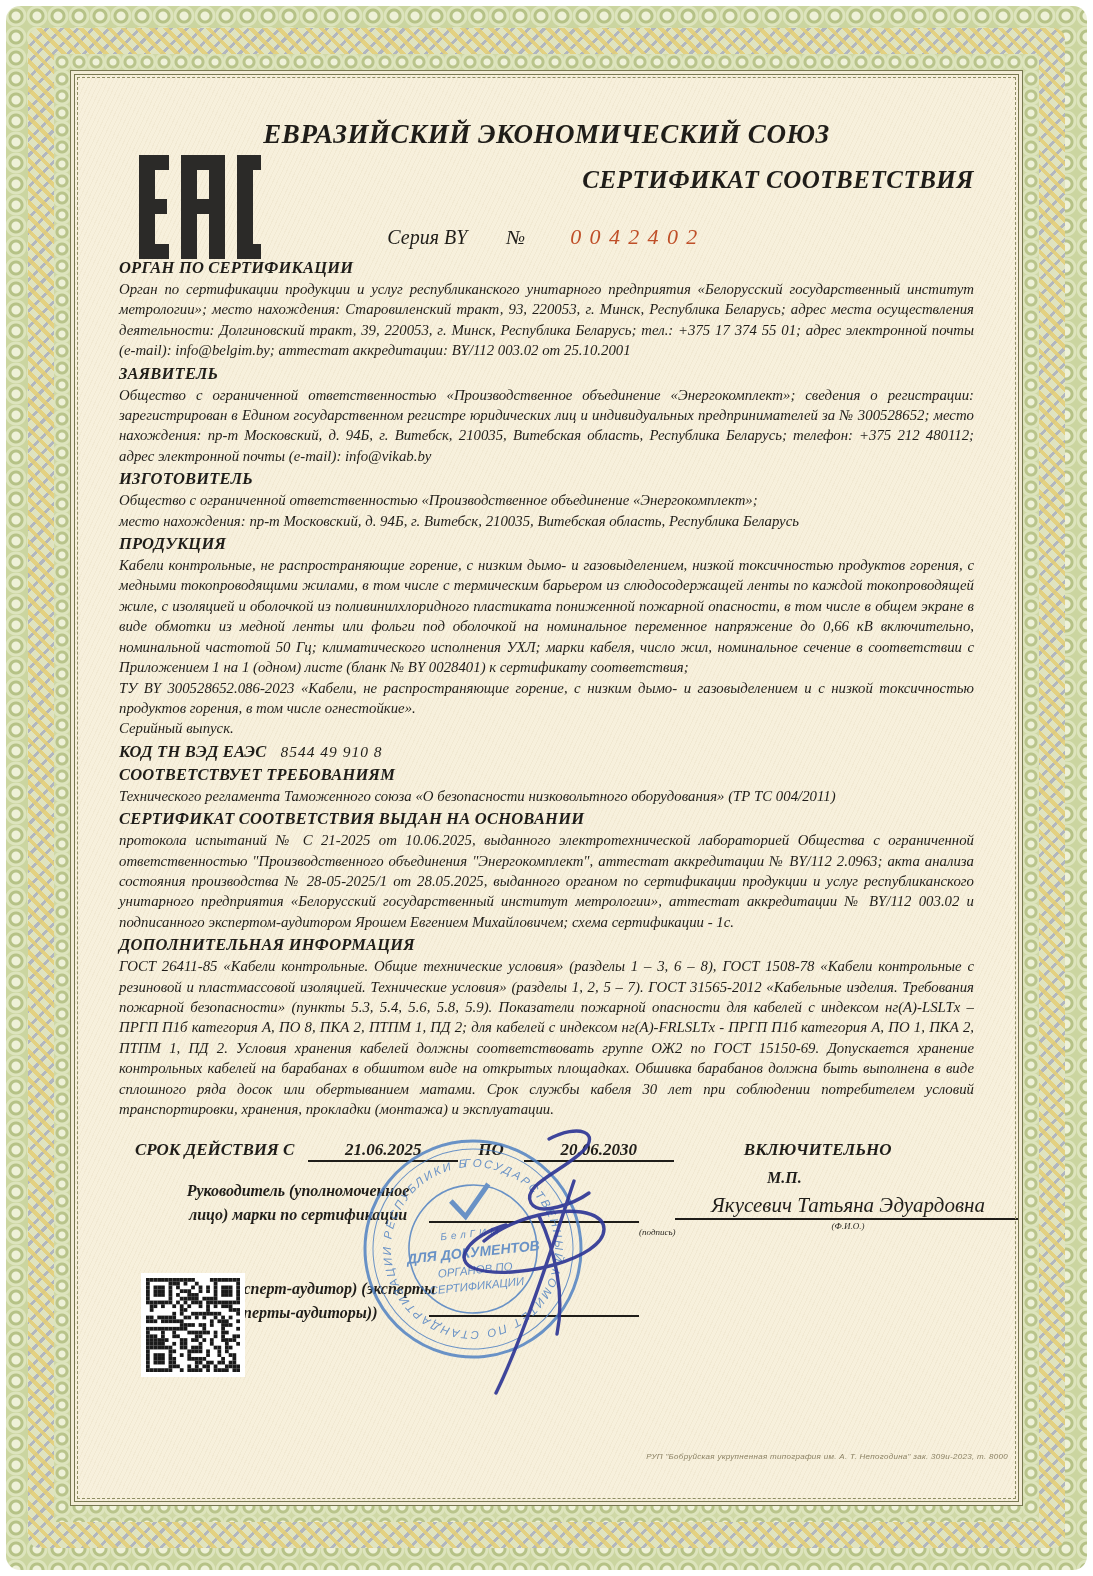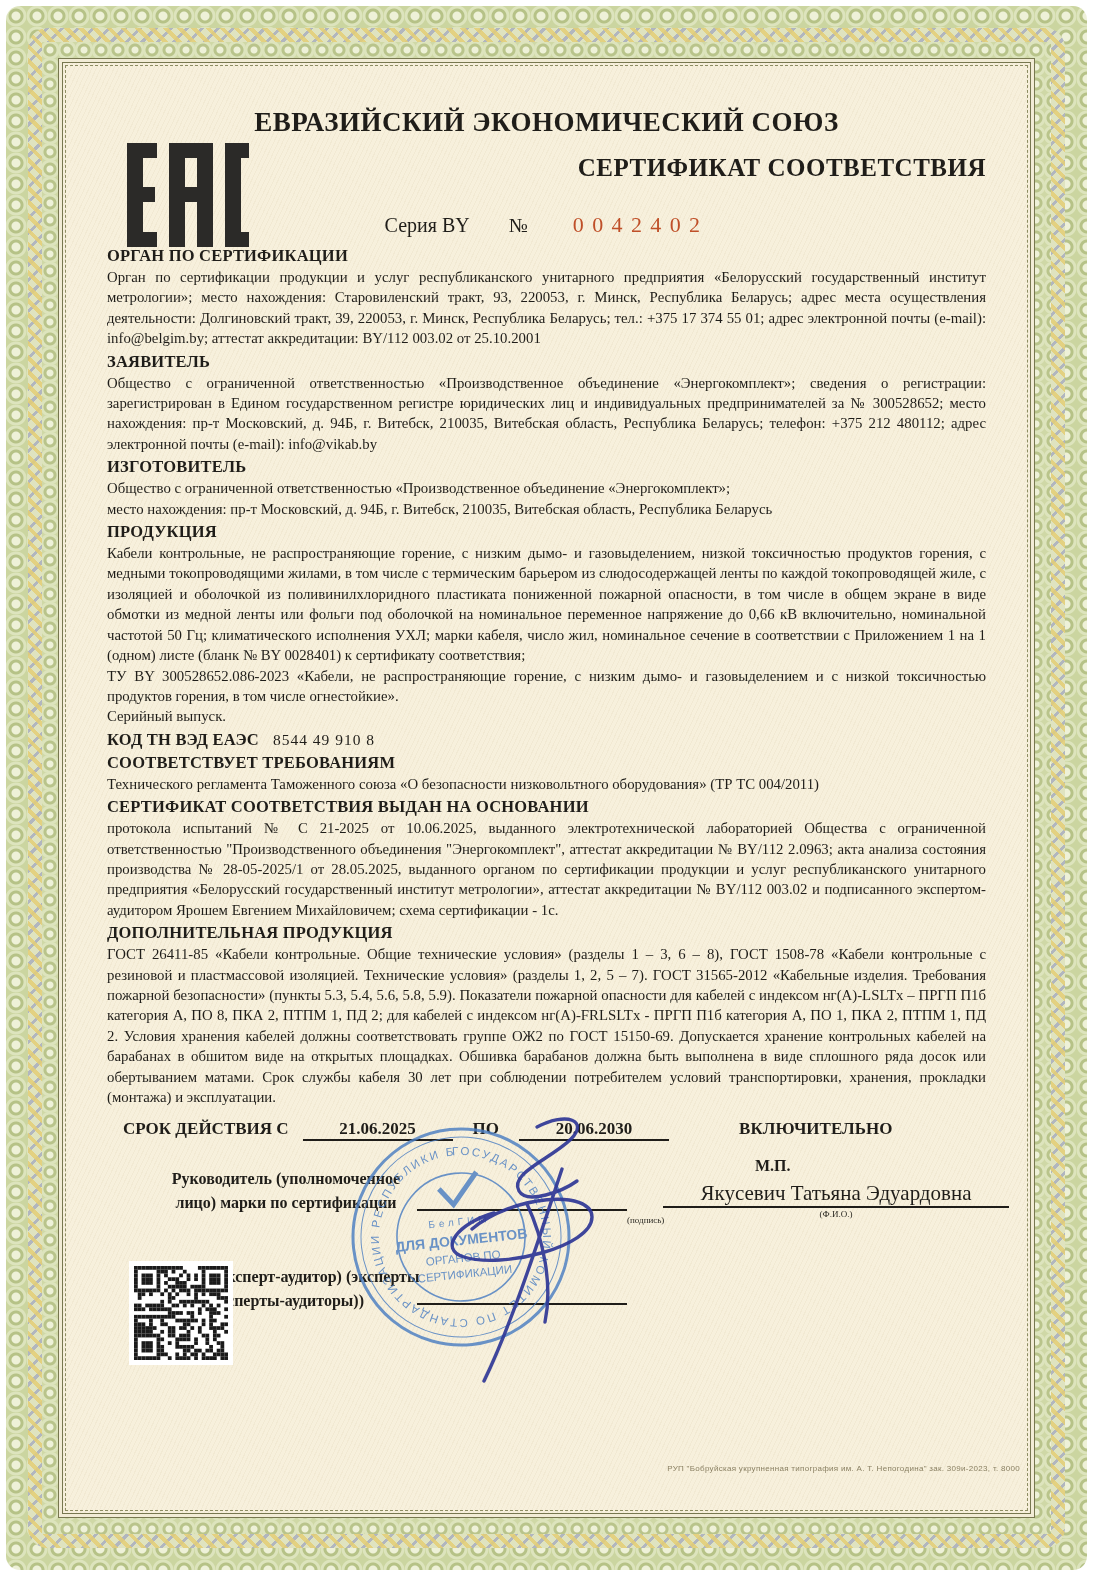--- a/index.html
+++ b/index.html
@@ -6,26 +6,26 @@
   *{box-sizing:border-box;}
   .page{position:relative;width:1093px;height:1576px;background:#ffffff;overflow:hidden;
         font-family:"Liberation Serif", serif;color:#1f1d19;}
   
   .ring1{position:absolute;inset:6px;padding:22px;
     background-color:#cbd5a0;
     background-image:
       radial-gradient(circle at 10px 10px, #eef1d8 0 4px, #b6c287 5px 7px, #dde4bd 8px 10px, rgba(0,0,0,0) 11px);
     background-size:21px 21px;
     border-radius:14px;}
-  .ring2{height:100%;padding:14px;
+  .ring2{height:100%;padding:26px;
     background-color:#dfe3c0;
     background-image:
       repeating-linear-gradient(45deg, rgba(228,206,118,.85) 0 4px, rgba(0,0,0,0) 4px 10px),
       repeating-linear-gradient(-45deg, rgba(158,163,190,.7) 0 3px, rgba(0,0,0,0) 3px 11px);
-    border-radius:20px;}
+    border-radius:12px;font-style:italic;}
   .ring3{height:100%;padding:16px;
     background-color:#cfd8a6;
     background-image:
       radial-gradient(circle at 8px 8px, #eef1d8 0 3px, #b9c48b 4px 6px, #dde4bd 7px 9px, rgba(0,0,0,0) 10px);
     background-size:17px 17px;}
   .paper-wrap{height:100%;border:1px solid #77774f;background:#f2ecd6;padding:3px;}
   .paper{position:relative;height:100%;border:1px solid #77774f;background:#f7f0dc;
     background-image:repeating-linear-gradient(115deg, rgba(203,186,146,.12) 0 1px, rgba(0,0,0,0) 1px 4px);
     padding:10px 44px 0 44px;overflow:hidden;}
   .paper::after{content:"";position:absolute;inset:2px;border:1px dashed #8d8d62;pointer-events:none;}
@@ -41,21 +41,21 @@
   
   .sec{margin:0;}
   .sec h3{margin:3px 0 1px 0;font-size:16.5px;font-weight:bold;letter-spacing:.2px;}
   .sec p{margin:0;font-size:14.8px;line-height:1.38;text-align:justify;}
   .sec p.nj{text-align:left;}
   .code-val{font-weight:normal;font-size:15.5px;margin-left:14px;letter-spacing:1px;}
   
   .sigblock{position:relative;height:292px;margin-top:8px;}
   .validity{display:flex;align-items:baseline;font-weight:bold;font-size:17px;padding-left:16px;}
   .validity .date{display:inline-block;width:150px;text-align:center;border-bottom:2px solid #1f1d19;
-                  font-weight:bold;margin:4px 14px;}
+                  font-weight:bold;margin:13px 14px;}
   .validity .po{margin:0 6px;text-align:right;}
   .validity .incl{margin-left:56px;}
   .role{position:absolute;font-weight:bold;font-size:16px;line-height:1.45;}
   .role1{left:46px;top:52px;width:266px;text-align:center;}
   .role2{left:28px;top:150px;width:300px;text-align:center;}
   .sigline{position:absolute;border-bottom:2px solid #1f1d19;text-align:center;}
   .line1{left:310px;top:94px;width:210px;}
   .line2{left:310px;top:188px;width:210px;}
   .sublabel{position:absolute;font-size:9px;color:#2a2822;}
   .podpis{left:520px;top:100px;}
@@ -138,21 +138,21 @@
               <h3>СООТВЕТСТВУЕТ ТРЕБОВАНИЯМ</h3>
               <p class="nj">Технического регламента Таможенного союза «О безопасности низковольтного оборудования» (ТР ТС 004/2011)</p>
             </div>
 
             <div class="sec">
               <h3>СЕРТИФИКАТ СООТВЕТСТВИЯ ВЫДАН НА ОСНОВАНИИ</h3>
               <p>протокола испытаний № С 21-2025 от 10.06.2025, выданного электротехнической лабораторией Общества с ограниченной ответственностью "Производственного объединения "Энергокомплект", аттестат аккредитации № BY/112 2.0963; акта анализа состояния производства № 28-05-2025/1 от 28.05.2025, выданного органом по сертификации продукции и услуг республиканского унитарного предприятия «Белорусский государственный институт метрологии», аттестат аккредитации № BY/112 003.02 и подписанного экспертом-аудитором Ярошем Евгением Михайловичем; схема сертификации - 1с.</p>
             </div>
 
             <div class="sec">
-              <h3>ДОПОЛНИТЕЛЬНАЯ ПРОДУКЦИЯ</h3>
+              <h3>ДОПОЛНИТЕЛЬНАЯ ИНФОРМАЦИЯ</h3>
               <p>ГОСТ 26411-85 «Кабели контрольные. Общие технические условия» (разделы 1 – 3, 6 – 8), ГОСТ 1508-78 «Кабели контрольные с резиновой и пластмассовой изоляцией. Технические условия» (разделы 1, 2, 5 – 7). ГОСТ 31565-2012 «Кабельные изделия. Требования пожарной безопасности» (пункты 5.3, 5.4, 5.6, 5.8, 5.9). Показатели пожарной опасности для кабелей с индексом нг(А)-LSLTx – ПРГП П1б категория А, ПО 8, ПКА 2, ПТПМ 1, ПД 2; для кабелей с индексом нг(А)-FRLSLTx - ПРГП П1б категория А, ПО 1, ПКА 2, ПТПМ 1, ПД 2. Условия хранения кабелей должны соответствовать группе ОЖ2 по ГОСТ 15150-69. Допускается хранение контрольных кабелей на барабанах в обшитом виде на открытых площадках. Обшивка барабанов должна быть выполнена в виде сплошного ряда досок или обертыванием матами. Срок службы кабеля 30 лет при соблюдении потребителем условий транспортировки, хранения, прокладки (монтажа) и эксплуатации.</p>
             </div>
 
             <div class="sigblock">
               <div class="validity">
                 <span>СРОК ДЕЙСТВИЯ С</span>
                 <span class="date">21.06.2025</span>
                 <span class="po">ПО</span>
                 <span class="date">20.06.2030</span>
                 <span class="incl">ВКЛЮЧИТЕЛЬНО</span>

